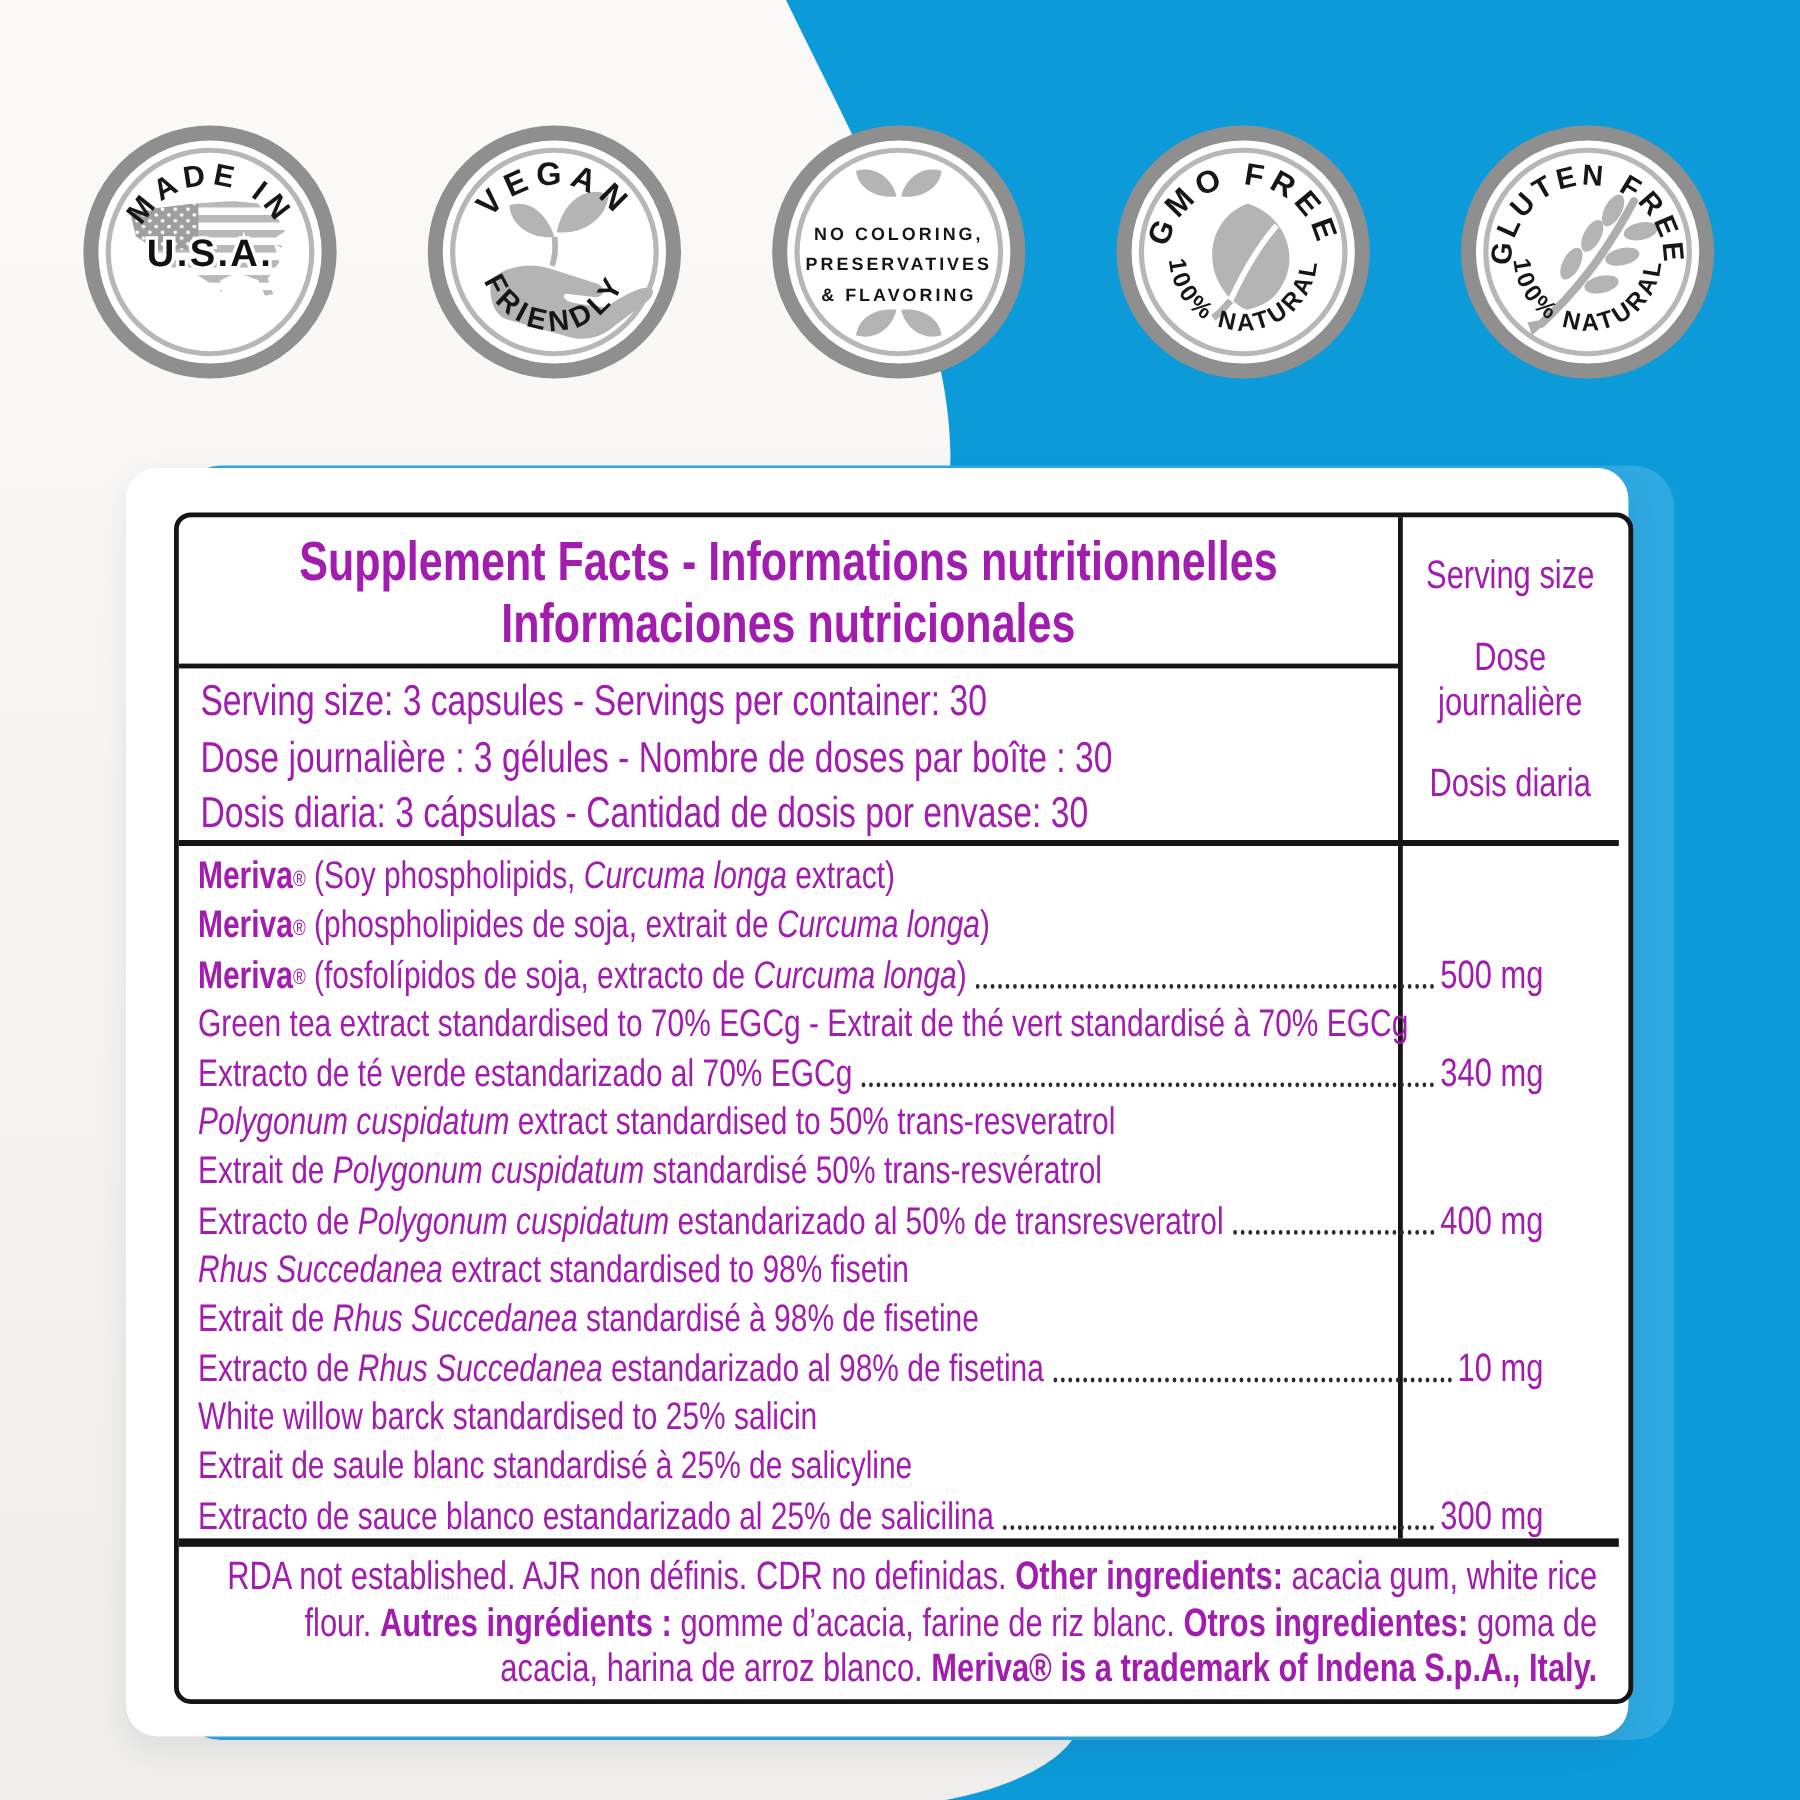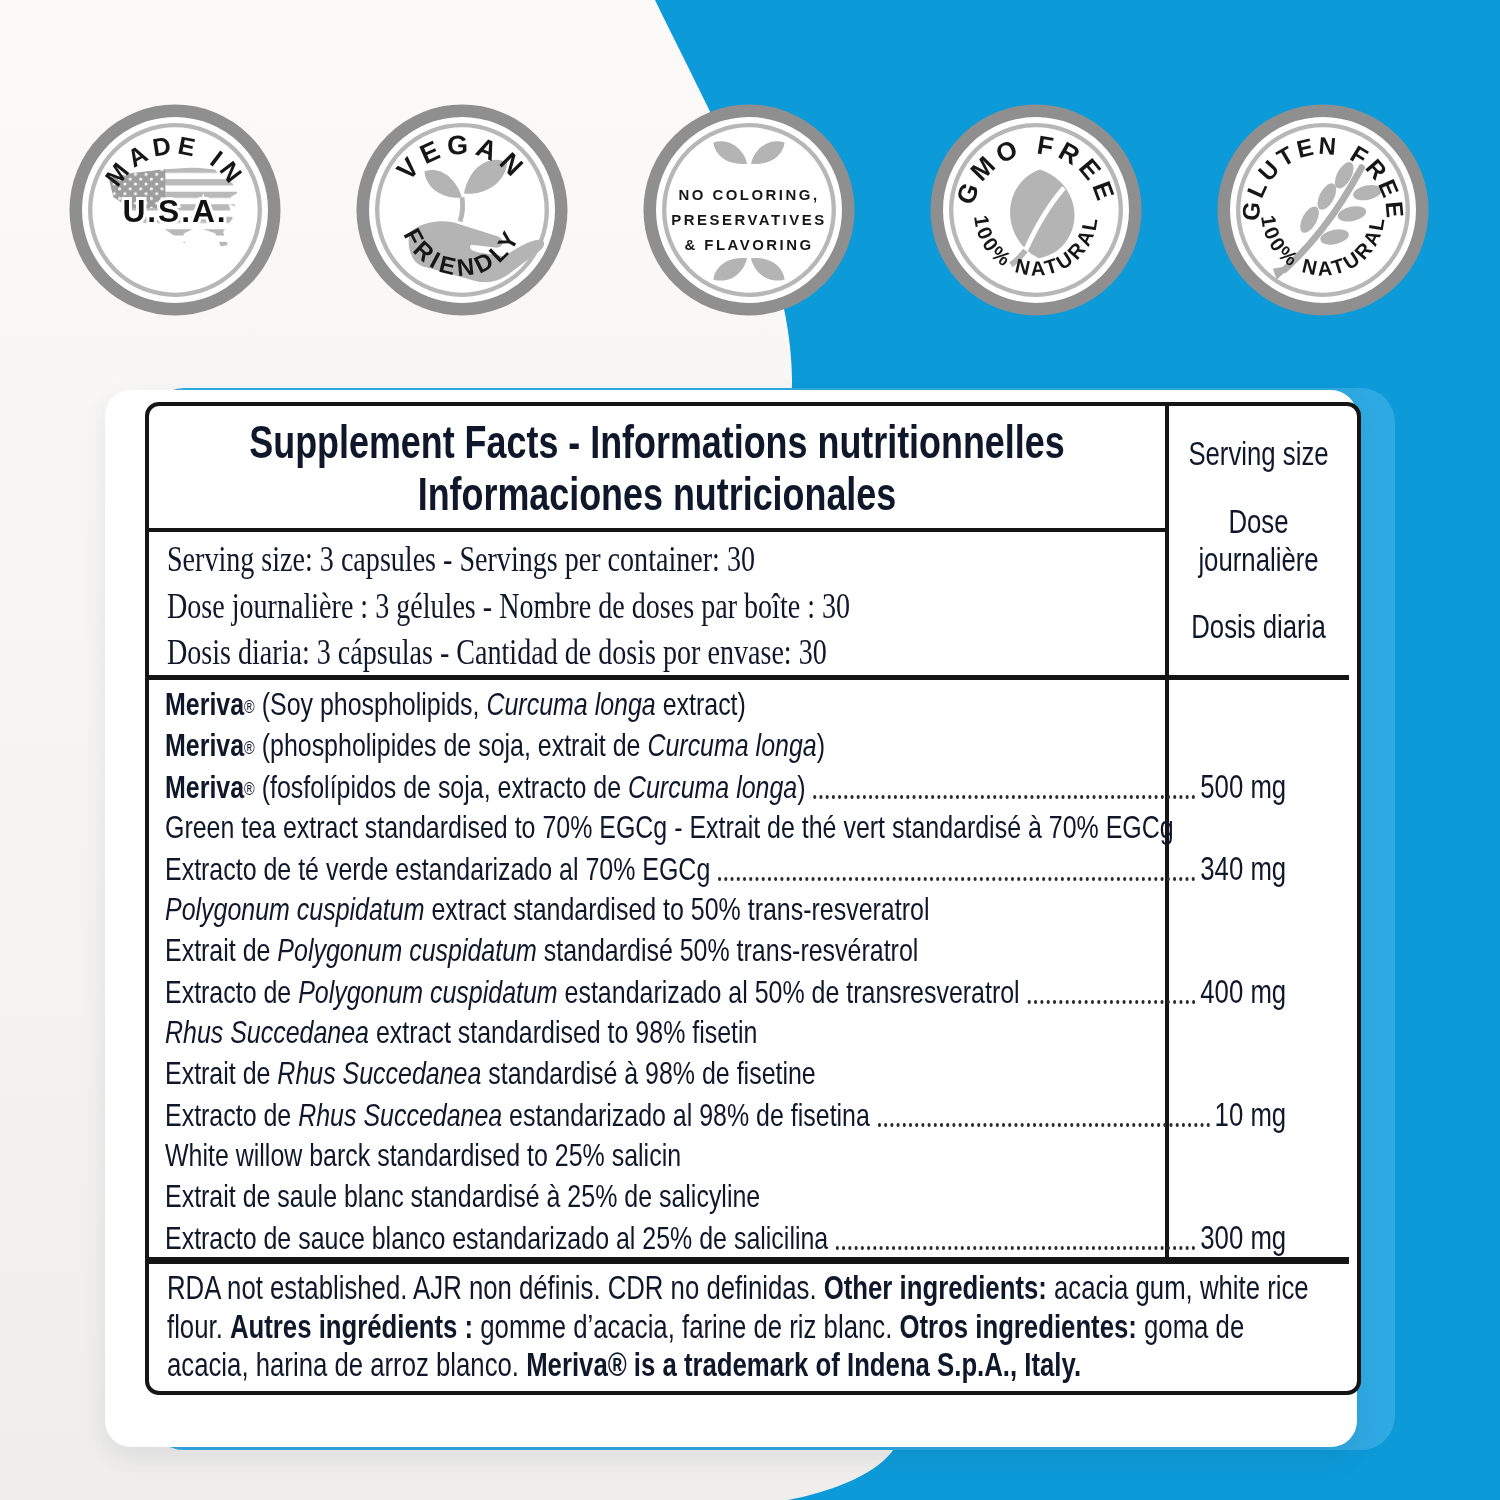--- a/index.html
+++ b/index.html
@@ -18,54 +18,54 @@
   #badge3{left:930px;} #badge4{left:1217px;}
   .arc-text{font-family:"Liberation Sans",sans-serif;font-weight:700;fill:#161616;}
 
   
   .panel-blue{position:absolute;left:150px;top:388px;width:1245px;height:1062px;
     border-radius:34px;background:#2fa9e2;}
   .card{position:absolute;left:105px;top:390px;width:1252px;height:1057px;
     border-radius:26px;background:#ffffff;box-shadow:0 10px 26px rgba(40,60,75,.10);}
 
   
-  .facts-table{position:absolute;left:145px;top:402px;width:1208px;height:985px;
-    background:#fff;border:4px solid #151515;border-radius:14px;color:#0f172a;}
+  .facts-table{position:absolute;left:145px;top:427px;width:1208px;height:985px;
+    background:#fff;border:4px solid #151515;border-radius:14px;color:#a21caf;}
   .facts-table *{box-sizing:border-box;}
   .squeeze{transform:scaleX(.78);transform-origin:0 0;width:128.2%;}
 
   .divider{position:absolute;left:1016px;top:0;width:3.5px;height:851px;background:#151515;}
   .sep-full{position:absolute;left:0;width:1200px;background:#151515;}
   .sep1{top:269px;height:4.5px;}
   .sep2{top:851px;height:6.5px;}
 
   .header-cell{position:absolute;left:0;top:0;width:1016px;height:126px;
     border-bottom:4.5px solid #151515;overflow:visible;}
   .header-cell .squeeze{padding-top:10px;text-align:center;
     font-size:46px;font-weight:700;line-height:52px;letter-spacing:0;}
 
-  .serving-cell{position:absolute;left:18px;top:129px;width:980px;height:140px;font-family:Liberation Serif, serif;}
+  .serving-cell{position:absolute;left:18px;top:129px;width:980px;height:140px;}
   .serving-cell .squeeze{font-size:36px;line-height:46.5px;padding-top:1px;white-space:nowrap;}
 
   .col-head{position:absolute;left:1019px;top:0;width:181px;height:189px;}
   .col-head .squeeze{height:269px;display:flex;flex-direction:column;
     justify-content:space-evenly;align-items:center;text-align:center;
     font-size:33px;line-height:38px;}
 
   .ingredients{position:absolute;left:16px;top:273px;width:1168px;height:578px;}
   .ingredients .squeeze{padding-top:5px;}
   .ing-line{display:flex;align-items:baseline;white-space:pre;
     font-size:32px;line-height:41px;height:41px;padding-right:60px;}
   .b{font-weight:700;} .i{font-style:italic;} .r{}
   .sup{font-size:.58em;align-self:flex-start;padding-top:2px;}
   .leader{flex:1;align-self:flex-end;border-bottom:4.5px dotted #2a2a2a;
     margin:0 6px 8px 10px;min-width:30px;}
   .val{white-space:nowrap;font-size:33px;}
 
-  .footer{position:absolute;left:18px;top:857px;width:1164px;height:120px;overflow:visible;}
+  .footer{position:absolute;left:18px;top:857px;width:1164px;height:120px;overflow:visible;text-align:right;}
   .footer .squeeze{font-size:33px;line-height:38.5px;padding-top:6px;}
 </style>
 </head>
 <body>
 
 <div class="stage">
 
   <svg class="bg" viewBox="0 0 1500 1500">
     <path d="M 655,0
              C 718,130 790,255 792,378

